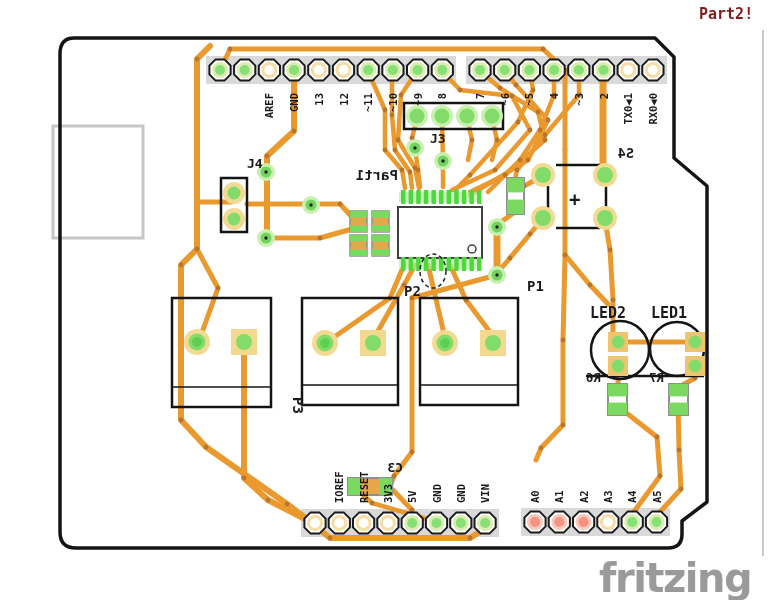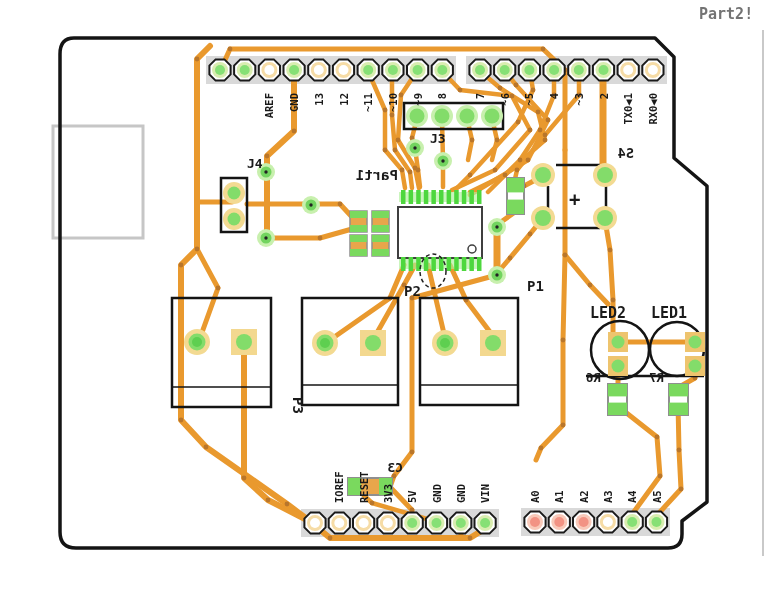--- a/index.html
+++ b/index.html
@@ -1,19 +1,19 @@
 <!DOCTYPE html>
 <html><head>
 <meta charset="utf-8">
 <style>
   html,body{margin:0;padding:0;background:#fff;}
   .stage{position:relative;width:770px;height:600px;background:#fff;overflow:hidden;
          font-family:"DejaVu Sans Mono",monospace;}
   .part-tag{position:absolute;top:5px;left:699px;width:71px;white-space:nowrap;overflow:hidden;
-            font:bold 15px "DejaVu Sans Mono",monospace;color:#737373;}
+            font:bold 15px "DejaVu Sans Mono",monospace;color:#7f1d1d;}
   .watermark{position:absolute;top:555px;left:599px;width:171px;white-space:nowrap;overflow:hidden;
              font:bold 40px "DejaVu Sans",sans-serif;color:#9a9a9a;letter-spacing:-1.5px;}
   svg{position:absolute;left:0;top:0;}
 </style>
 </head>
 <body>
 
 <div class="stage">
   <svg id="pcb" width="770" height="600" viewBox="0 0 770 600">
       <rect x="206" y="56" width="250" height="28" fill="#d9d9d9"></rect>
@@ -410,13 +410,14 @@
       <text transform="translate(293,397) rotate(90)" text-anchor="start" font-family="&quot;DejaVu Sans Mono&quot;,monospace" font-weight="bold" font-size="14" fill="#1a1a1a">P3</text>
       <text transform="translate(590,318)" text-anchor="start" font-family="&quot;DejaVu Sans Mono&quot;,monospace" font-weight="bold" font-size="15" fill="#1a1a1a">LED2</text>
       <text transform="translate(651,318)" text-anchor="start" font-family="&quot;DejaVu Sans Mono&quot;,monospace" font-weight="bold" font-size="15" fill="#1a1a1a">LED1</text>
       <text transform="translate(601,382) scale(-1,1)" text-anchor="start" font-family="&quot;DejaVu Sans Mono&quot;,monospace" font-weight="bold" font-size="12.5" fill="#1a1a1a">R6</text>
       <text transform="translate(664,382) scale(-1,1)" text-anchor="start" font-family="&quot;DejaVu Sans Mono&quot;,monospace" font-weight="bold" font-size="12.5" fill="#1a1a1a">R7</text>
       <text transform="translate(403,472) scale(-1,1)" text-anchor="start" font-family="&quot;DejaVu Sans Mono&quot;,monospace" font-weight="bold" font-size="13" fill="#1a1a1a">C3</text>
       <path d="M 74,38 L 655,38 L 674,57 L 674,158 L 707,186 L 707,502 L 682,521 L 682,534 Q 682,548 668,548 L 76,548 Q 60,548 60,532 L 60,54 Q 60,38 74,38 Z" fill="none" stroke="#141414" stroke-width="3.5" stroke-linejoin="round"></path>
       <line x1="763" y1="30" x2="763" y2="556" stroke="#c9c9c9" stroke-width="2"></line>
     </svg>
   <div class="part-tag">Part2!</div>
+  <div class="watermark">fritzing</div>
 </div>
 
 </body></html>

